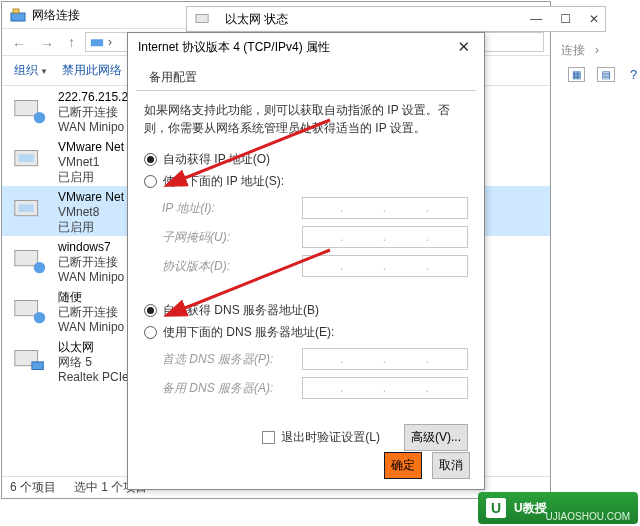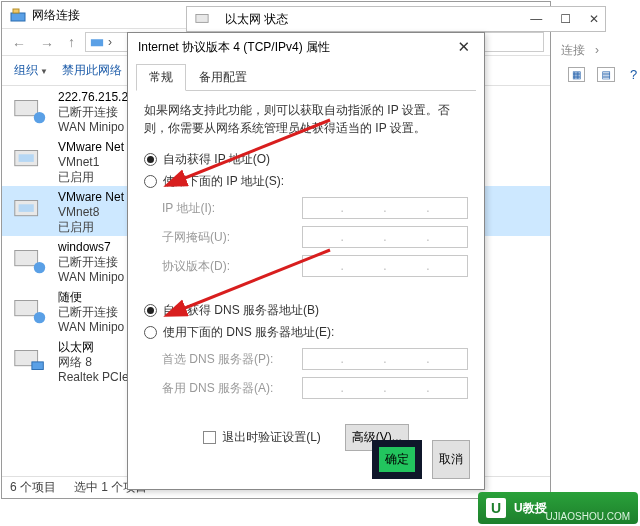--- a/index.html
+++ b/index.html
@@ -45,31 +45,31 @@
 .dialog .dtitle .tt { flex:1; color:#000; }
 .dialog .dtitle .close { font-size:15px; color:#333; padding:0 4px; }
 .tabs { display:flex; border-bottom:1px solid #ccc; margin:2px 8px 0 8px; }
 .tab { padding:4px 12px; border:1px solid transparent; color:#333; position:relative; top:1px; }
 .tab.active { border:1px solid #ccc; border-bottom:1px solid #fff; background:#fff; }
 .dbody { padding:10px 16px 10px 16px; color:#333; }
 .desc { line-height:18px; margin-bottom:14px; }
 .radio-row { display:flex; align-items:center; gap:6px; margin:5px 0; }
 .radio { width:13px; height:13px; border:1px solid #555; border-radius:50%; display:inline-flex; align-items:center; justify-content:center;}
 .radio.checked::after { content:""; width:7px; height:7px; background:#222; border-radius:50%; }
-.fieldgroup { border:1px solid #ccc; padding:8px 10px 10px 10px; margin-top:2px; margin-bottom:12px; }
+.fieldgroup { border:1px solid #ccc; padding:8px 10px 10px 10px; margin-top:2px; margin-bottom:12px;font-style:italic; }
 .fieldgroup.disabled { color:#9a9a9a; border-color:#d4d4d4;}
 .fieldrow { display:flex; align-items:center; margin:7px 0; }
 .fieldrow .lab { width:140px; white-space:nowrap;}
 .ipinput { flex:1; height:22px; border:1px solid #c8c8c8; background:#fff; display:flex; align-items:center; justify-content:space-evenly; color:#bbb; }
 .ipinput span { padding:0 2px; }
 .cbx { width:13px; height:13px; border:1px solid #888; display:inline-block; margin-right:6px; vertical-align:middle;}
-.advrow { display:flex; justify-content:center; align-items:center; margin-top:10px;gap:24px;}
+.advrow { display:flex; justify-content:flex-end; align-items:center; margin-top:10px;gap:24px;}
 .btn { border:1px solid #adadad; background:#e1e1e1; padding:4px 6px; color:#000; }
 .dfooter { position:absolute; bottom:10px; right:14px; display:flex; gap:10px; }
-.btn.primary { border:7px solid #0f172a; background:#22c55e; }
+.btn.primary { border:1px solid #0f172a; background:#f97316; }
 
 
 .arrow-annot { position:absolute; pointer-events:none; }
 
 
 .watermark { position:absolute; right:2px; bottom:2px; height:32px; width:160px; background:linear-gradient(#2aa13a,#1d7f2c); border-radius:4px; display:flex; align-items:center; padding:0 8px; gap:8px; color:#fff; font-weight:bold;}
 .watermark .u { background:#fff; color:#1d7f2c; width:20px; height:20px; display:flex; align-items:center; justify-content:center; border-radius:2px; font-size:14px;}
 .watermark .url { position:absolute; bottom:2px; right:8px; font-size:10px; color:#d9f3dd; font-weight:normal;}
 </style>
 </head>
@@ -170,21 +170,21 @@
     </div>
     <div class="conn-item">
       <div class="conn-icon">
           <svg viewBox="0 0 40 40">
             <rect x="4" y="10" width="24" height="16" fill="#e8e8e8" stroke="#999"></rect>
             <rect x="22" y="22" width="12" height="8" fill="#5aa0e6" stroke="#2b6cb0"></rect>
           </svg>
         </div>
       <div class="conn-text">
           <span class="name">以太网</span>
-          <span class="sub">网络 8</span>
+          <span class="sub">网络 5</span>
           <span class="sub">Realtek PCIe</span>
         </div>
     </div>
   </div>
   <div class="statusbar">
     <span>6 个项目</span>
     <span>选中 1 个项目</span>
   </div>
 </div>
 
@@ -208,21 +208,20 @@
   <span>▤</span>
   <span style="border:none;color:#1a5aa8;font-size:13px">?</span>
 </div>
 
 <div class="dialog">
   <div class="dtitle">
     <span class="tt">Internet 协议版本 4 (TCP/IPv4) 属性</span>
     <span class="close">✕</span>
   </div>
   <div class="tabs">
-    <div class="tab active">常规</div>
     <div class="tab">备用配置</div>
   </div>
   <div class="dbody">
     <div class="desc">如果网络支持此功能，则可以获取自动指派的 IP 设置。否则，你需要从网络系统管理员处获得适当的 IP 设置。</div>
 
     <div class="radio-row">
       <span class="radio checked"></span>
       <span>自动获得 IP 地址(O)</span>
     </div>
     <div class="radio-row">

